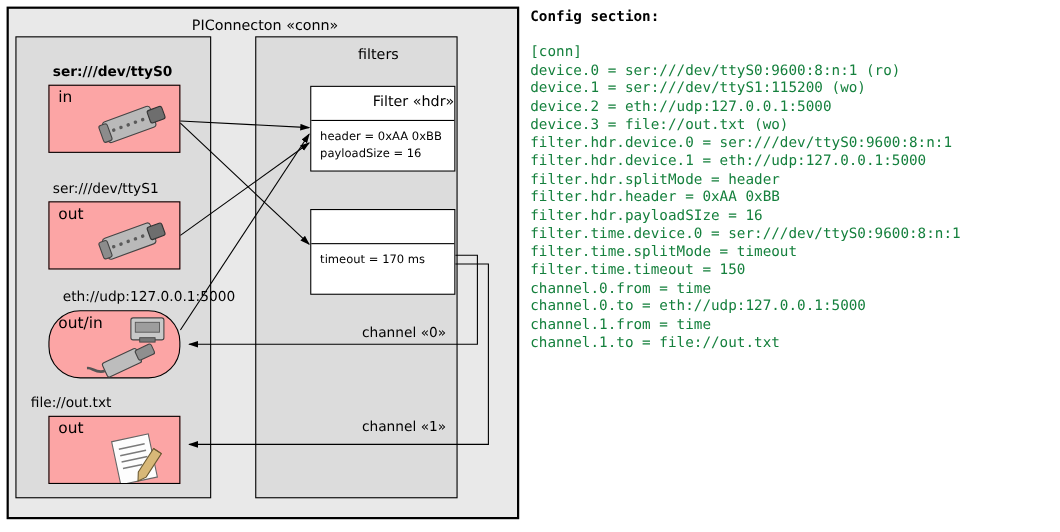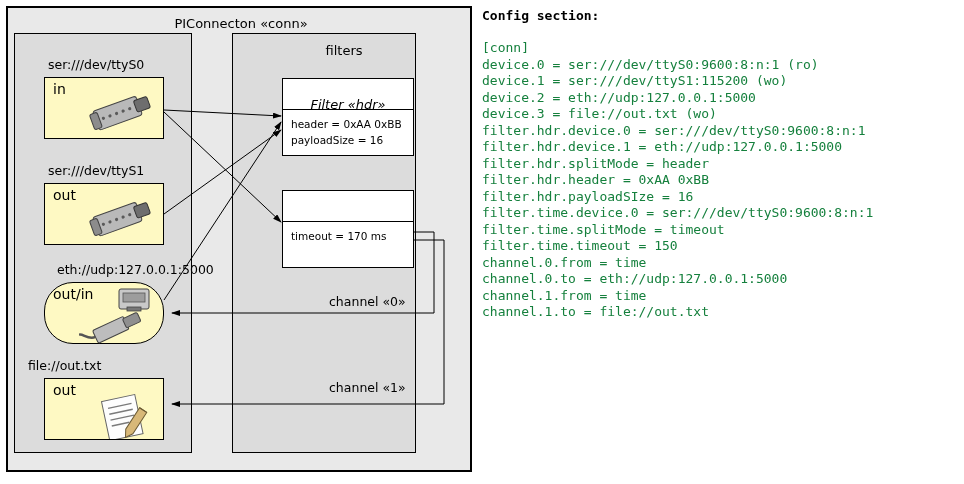--- a/index.html
+++ b/index.html
@@ -25,31 +25,31 @@
     position:absolute;left:232px;top:33px;width:184px;height:420px;
     background:#dcdcdc;border:1px solid #000;box-sizing:border-box;
   }
   .filters-title{
     position:absolute;left:0;top:9px;width:222px;text-align:center;font-size:13px;
   }
 
   .dev-label{position:absolute;font-size:12.5px;color:#000;white-space:nowrap;}
 
   .dev-card{
-    position:absolute;background:#fef9c3;border:1px solid #000;box-sizing:border-box;text-align:right;
+    position:absolute;background:#fca5a5;border:1px solid #000;box-sizing:border-box;text-align:right;
   }
   .dev-card .cap{
     position:absolute;left:8px;top:3px;font-size:14px;color:#000;
   }
 
   .filter-card{
     position:absolute;background:#fff;border:1px solid #000;box-sizing:border-box;
   }
   .filter-card .ftitle{
-    position:absolute;left:0;top:18px;width:100%;text-align:center;font-size:13px;font-style:italic;
+    position:absolute;left:0;top:6px;width:100%;text-align:right;font-size:13px;
   }
   .filter-card .fsep{
     position:absolute;left:0;width:100%;height:0;border-top:1px solid #000;
   }
   .filter-card .fline{
     position:absolute;left:8px;font-size:10.5px;color:#000;white-space:nowrap;
   }
 
   .chan-label{position:absolute;font-size:12.5px;color:#000;white-space:nowrap;}
 
@@ -76,21 +76,21 @@
 
   <div class="outer-box">
     <div class="outer-title">PIConnecton «conn»</div>
   </div>
 
   <div class="devices-box"></div>
   <div class="filters-box">
     <div class="filters-title">filters</div>
   </div>
 
-  <div class="dev-label" style="left:48px;top:57px;">ser:///dev/ttyS0</div>
+  <div class="dev-label" style="left:48px;top:57px;font-weight:bold;">ser:///dev/ttyS0</div>
   <div class="dev-card" style="left:44px;top:77px;width:120px;height:62px;">
     <div class="cap">in</div>
     <svg class="icon" style="left:38px;top:12px;" width="76" height="48" viewBox="0 0 76 48">
       <g transform="rotate(-20 38 24)">
         <rect x="12" y="12" width="46" height="20" rx="3" fill="#b9b9b9" stroke="#444" stroke-width="1"></rect>
         <rect x="8" y="14" width="8" height="16" rx="2" fill="#8c8c8c" stroke="#444" stroke-width="1"></rect>
         <rect x="54" y="16" width="14" height="12" rx="2" fill="#6e6e6e" stroke="#333" stroke-width="1"></rect>
         <circle cx="20" cy="22" r="1.6" fill="#5a5a5a"></circle>
         <circle cx="27" cy="22" r="1.6" fill="#5a5a5a"></circle>
         <circle cx="34" cy="22" r="1.6" fill="#5a5a5a"></circle>

